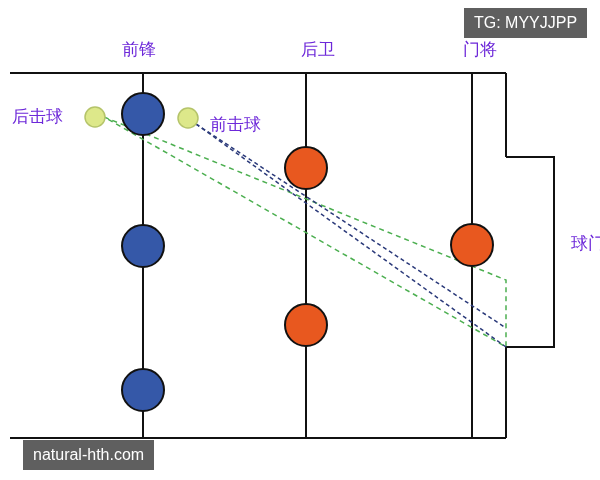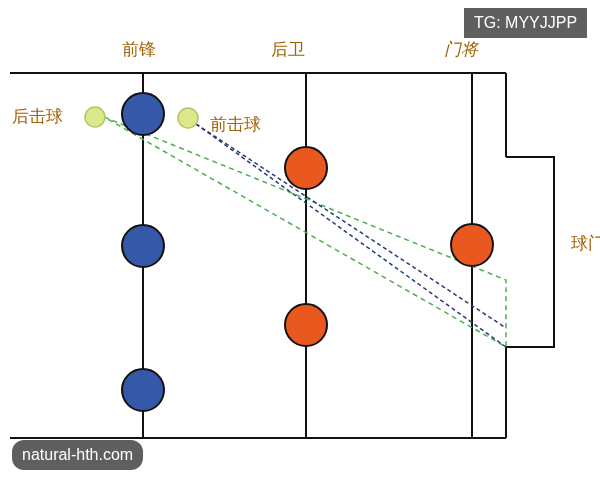--- a/index.html
+++ b/index.html
@@ -1,18 +1,18 @@
 <!DOCTYPE html>
 <html><head>
   <meta charset="utf-8">
   <style>
     html, body { margin:0; padding:0; background:#ffffff; }
     body { width:600px; height:480px; position:relative; overflow:hidden; font-family:"DejaVu Sans", sans-serif; }
     #diagram { position:absolute; left:0; top:0; }
-    .lbl { position:absolute; font-size:17px; color:#a16207; white-space:nowrap; font-family:"DejaVu Sans", sans-serif; }
+    .lbl { position:absolute; font-size:17px; color:#6d28d9; white-space:nowrap; font-family:"DejaVu Sans", sans-serif; }
     .badge { position:absolute; background:#5f5f5f; color:#fff; font-family:"Liberation Sans", sans-serif; font-size:16px; line-height:30px; padding:0 10px; }
   </style>
 </head>
 <body>
 
 <svg id="diagram" width="600" height="480" viewBox="0 0 600 480">
 
   <line x1="10" y1="73" x2="506" y2="73" stroke="#111" stroke-width="2"></line>
   <line x1="10" y1="438" x2="506" y2="438" stroke="#111" stroke-width="2"></line>
   <line x1="506" y1="73" x2="506" y2="157" stroke="#111" stroke-width="2"></line>
@@ -34,20 +34,20 @@
   <circle cx="143" cy="390" r="21" fill="#3558a8" stroke="#111" stroke-width="2"></circle>
   <circle cx="306" cy="168" r="21" fill="#e8581f" stroke="#111" stroke-width="2"></circle>
   <circle cx="306" cy="325" r="21" fill="#e8581f" stroke="#111" stroke-width="2"></circle>
   <circle cx="472" cy="245" r="21" fill="#e8581f" stroke="#111" stroke-width="2"></circle>
 
   <circle cx="95" cy="117" r="10" fill="#dde88a" stroke="#b5c46a" stroke-width="1.5"></circle>
   <circle cx="188" cy="118" r="10" fill="#dde88a" stroke="#b5c46a" stroke-width="1.5"></circle>
 </svg>
 
 <div class="lbl" style="left:122px; top:38px;">前锋</div>
-<div class="lbl" style="left:271px; top:38px;">后卫</div>
-<div class="lbl" style="left:444px; top:38px;font-style:italic;">门将</div>
+<div class="lbl" style="left:301px; top:38px;">后卫</div>
+<div class="lbl" style="left:463px; top:38px;">门将</div>
 <div class="lbl" style="left:12px; top:105px;">后击球</div>
 <div class="lbl" style="left:210px; top:113px;">前击球</div>
 <div class="lbl" style="left:563px; top:232px;margin-left:8px;">球门</div>
 
 <div class="badge" style="left:464px; top:8px;">TG: MYYJJPP</div>
-<div class="badge" style="left:12px; top:440px;border-radius:12px;">natural-hth.com</div>
+<div class="badge" style="left:23px; top:440px;">natural-hth.com</div>
 
 </body></html>

